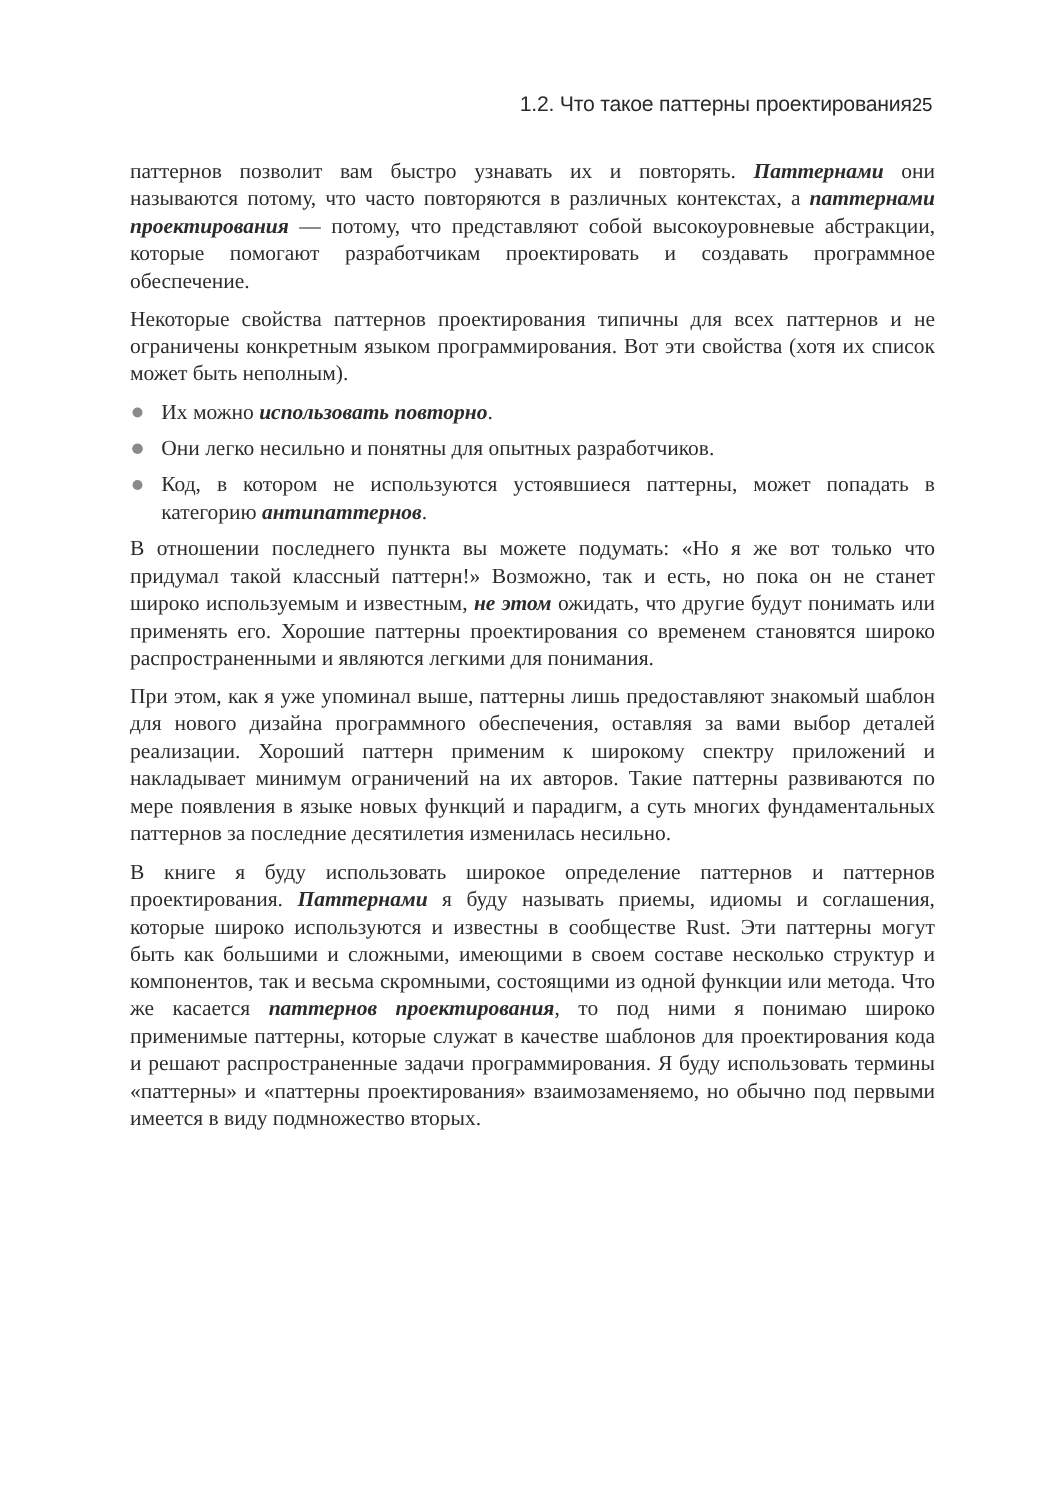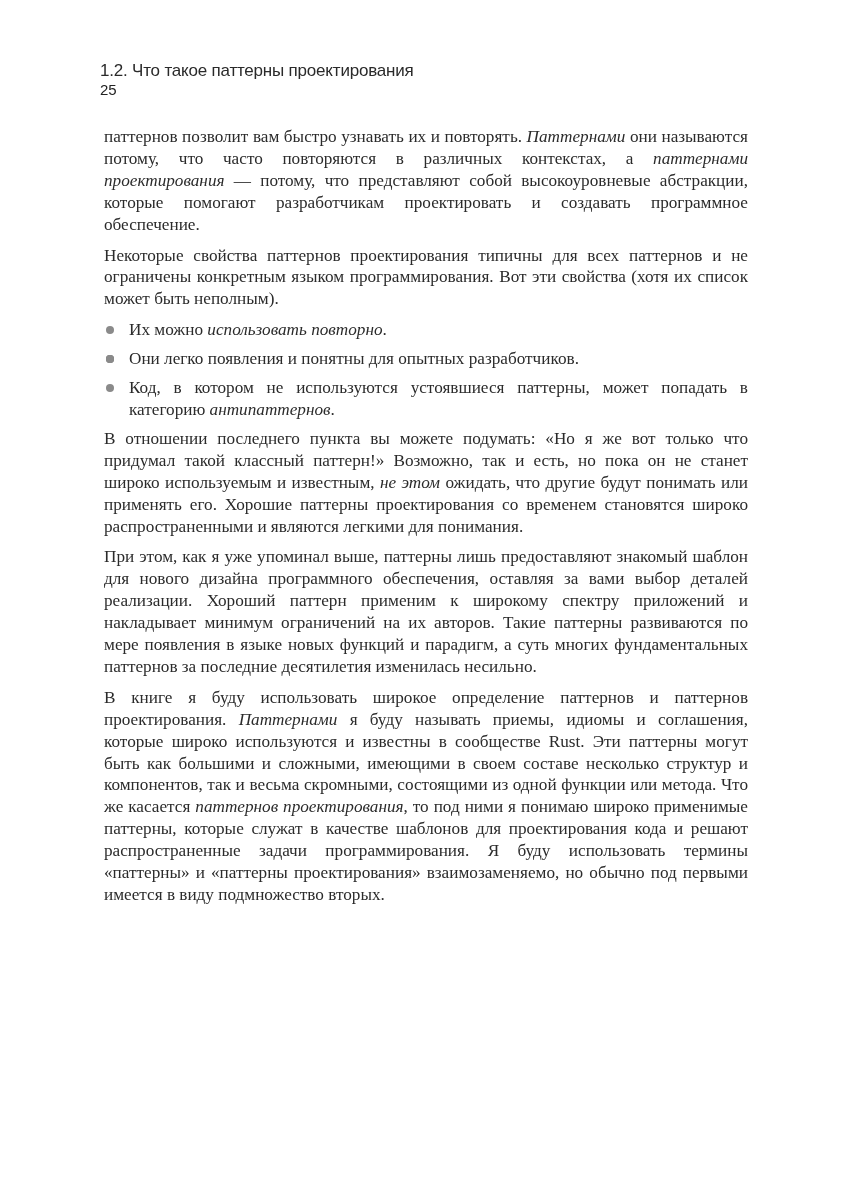--- a/index.html
+++ b/index.html
@@ -1,32 +1,32 @@
 <!DOCTYPE html>
 <html><head>
 <meta charset="utf-8">
 <style>
   html, body { margin: 0; padding: 0; background: #ffffff; }
   body { width: 849px; height: 1200px; position: relative; overflow: hidden; }
   .page { position: absolute; left: 0; top: 0; width: 849px; height: 1200px; background: #fff; }
   .running-head {
     position: absolute; top: 74px; left: 100px; width: 646px; height: 24px;
     display: flex; justify-content: flex-end; align-items: baseline;
-    font-family: "Liberation Sans", "DejaVu Sans", sans-serif; color: #2a2a2a; flex-direction: column;
+    font-family: "Liberation Sans", "DejaVu Sans", sans-serif; color: #2a2a2a;
   }
   .running-head .title { font-size: 17px; letter-spacing: -0.2px; }
   .running-head .pageno { font-size: 15px; font-weight: normal; color: #222; }
   .body {
     position: absolute; top: 126px; left: 104px; width: 644px;
     font-family: "Liberation Serif", "DejaVu Serif", serif;
     font-size: 17.2px; line-height: 21.9px; color: #2b2b2b;
     text-align: justify; hyphens: manual;
   }
   .body p { margin: 0 0 9px 0; }
-  .body em { font-style: italic; }
+  .body em { font-style: italic; font-weight: bold; }
   ul.props { list-style: none; margin: 0 0 2px 0; padding: 0; }
   ul.props li { position: relative; padding-left: 25px; margin-bottom: 7px; }
   ul.props li .bullet {
     position: absolute; left: 2px; top: 7px; width: 8px; height: 8px; border-radius: 50%;
     background: #8a8a8a;
   }
 </style>
 </head>
 <body>
 
@@ -36,20 +36,20 @@
     <span class="pageno">25</span>
   </div>
 
   <div class="body">
     <p>паттернов позволит вам быстро узнавать их и повторять. <em>Паттернами</em> они называются потому, что часто повторяются в различных контекстах, а <em>паттернами проектирования</em> — потому, что представляют собой высокоуровневые абстракции, которые помогают разработчикам проектировать и создавать программное обеспечение.</p>
     <p>Некоторые свойства паттернов проектирования типичны для всех паттернов и не ограничены конкретным языком программирования. Вот эти свойства (хотя их список может быть неполным).</p>
     <ul class="props">
       <li><span class="bullet"></span><span>Их можно <em>использовать повторно</em>.</span></li>
       <li><span class="bullet"></span></li>
       <li><span class="bullet"></span></li>
-      <li><span class="bullet"></span><span>Они легко появления и понятны для опытных разработчиков.</span></li>
+      <li><span class="bullet"></span><span>Они легко несильно и понятны для опытных разработчиков.</span></li>
       <li><span class="bullet"></span><span>Код, в котором не используются устоявшиеся паттерны, может попадать в категорию <em>антипаттернов</em>.</span></li>
     </ul>
     <p>В отношении последнего пункта вы можете подумать: «Но я же вот только что придумал такой классный паттерн!» Возможно, так и есть, но пока он не станет широко используемым и известным, <em>не этом</em> ожидать, что другие будут понимать или применять его. Хорошие паттерны проектирования со временем становятся широко распространенными и являются легкими для понимания.</p>
     <p>При этом, как я уже упоминал выше, паттерны лишь предоставляют знакомый шаблон для нового дизайна программного обеспечения, оставляя за вами выбор деталей реализации. Хороший паттерн применим к широкому спектру приложений и накладывает минимум ограничений на их авторов. Такие паттерны развиваются по мере появления в языке новых функций и парадигм, а суть многих фундаментальных паттернов за последние десятилетия изменилась несильно.</p>
     <p>В книге я буду использовать широкое определение паттернов и паттернов проектирования. <em>Паттернами</em> я буду называть приемы, идиомы и соглашения, которые широко используются и известны в сообществе Rust. Эти паттерны могут быть как большими и сложными, имеющими в своем составе несколько структур и компонентов, так и весьма скромными, состоящими из одной функции или метода. Что же касается <em>паттернов проектирования</em>, то под ними я понимаю широко применимые паттерны, которые служат в качестве шаблонов для проектирования кода и решают распространенные задачи программирования. Я буду использовать термины «паттерны» и «паттерны проектирования» взаимозаменяемо, но обычно под первыми имеется в виду подмножество вторых.</p>
   </div>
 </div>
 
 </body></html>

